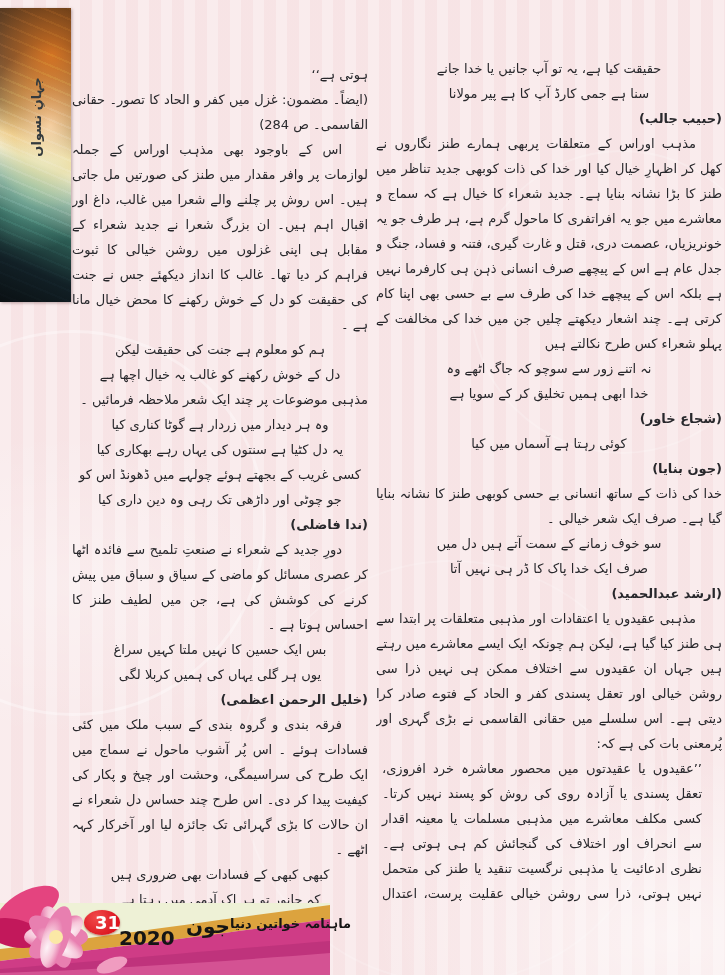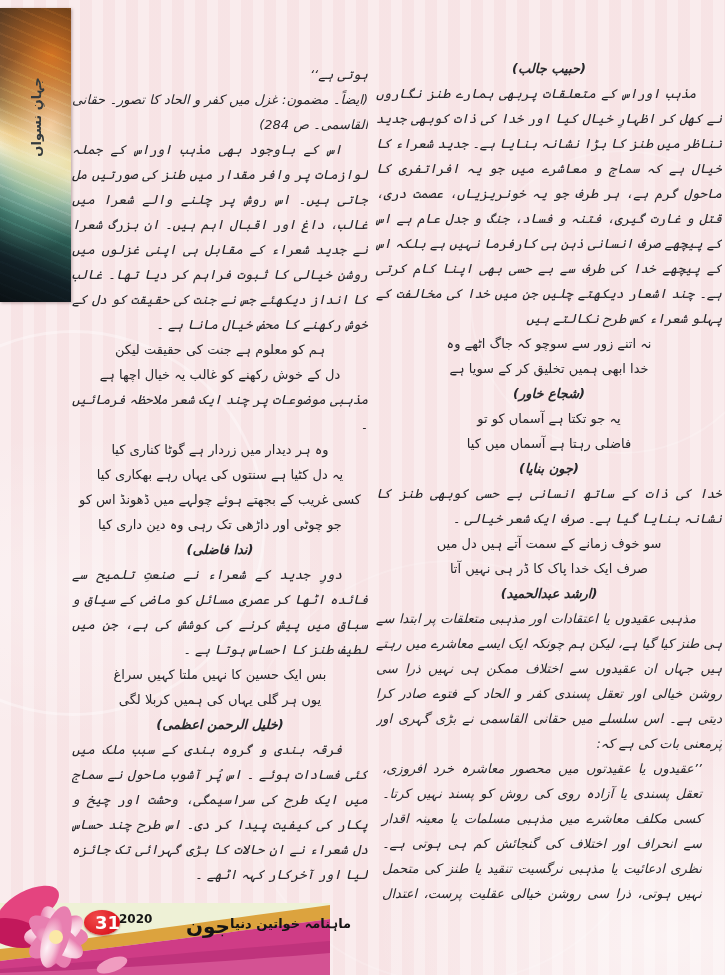--- a/index.html
+++ b/index.html
@@ -41,66 +41,69 @@
     letter-spacing:1px;z-index:2;
   }
 
   
   .col{
     position:absolute;direction:rtl;text-align:justify;
     font-size:13px;line-height:25px;overflow:hidden;
   }
   .col-right{left:376px;top:56px;width:346px;height:852px;}
   .col-left{left:72px;top:62px;width:296px;height:846px;}
-  .col p{margin:0;font-style:italic;}
+  .col p{margin:0;}
   .para{text-indent:26px;}
   .para.no-indent{text-indent:0;}
   .citation{text-indent:0;}
   .verse-line{text-align:center;}
-  .attribution{text-align:center;font-weight:bold;}
+  .attribution{text-align:right;font-weight:bold;}
   .quote{padding-right:20px;padding-left:6px;text-indent:0;}
 
   
   .footer{position:absolute;left:0;top:903px;width:330px;height:72px;z-index:5;}
   .footer .band{position:absolute;inset:0;}
   .flower{position:absolute;left:-6px;top:-18px;z-index:3;}
   .footer-badge{
     position:absolute;left:84px;top:7px;width:36px;height:25px;border-radius:50%;
     background:radial-gradient(circle at 35% 30%, #f14a4a, #dc1620 70%);
     color:#fff;font-size:18px;font-weight:bold;text-align:right;line-height:25px;
     box-shadow:0 1px 2px rgba(120,20,20,.5);z-index:4;
   }
-  .footer-year{position:absolute;left:119px;top:9px;font-size:12px;font-weight:bold;color:#151515;z-index:4;}
+  .footer-year{position:absolute;left:119px;top:23px;font-size:20px;font-weight:bold;color:#151515;z-index:4;}
   .footer-month{position:absolute;left:186px;top:11px;font-size:20px;font-weight:bold;color:#151515;z-index:4;direction:rtl;}
   .footer-name{position:absolute;left:230px;top:13px;font-size:13px;font-weight:bold;color:#151515;z-index:4;direction:rtl;white-space:nowrap;}
 </style>
 </head>
 <body>
 
 <div class="page">
 
   <div class="swirl s1"></div>
   <div class="swirl s2"></div>
   <div class="swirl s3"></div>
 
   <div class="photo-strip">
     <span class="strip-caption">جہانِ نسواں</span>
   </div>
 
   <div class="col col-right" dir="rtl" lang="ur">
+      <div class="verse">
+        <div class="verse-line">حقیقت کیا ہے، یہ تو آپ جانیں یا خدا جانے</div>
+        <div class="verse-line">سنا ہے جمی کارڈ آپ کا ہے   پیر مولانا</div>
+      </div>
       <p class="attribution">(حبیب جالب)</p>
       <p class="para">مذہب اوراس کے متعلقات پربھی ہمارے طنز نگاروں نے کھل کر اظہارِ خیال کیا اور خدا کی ذات کوبھی جدید تناظر میں طنز کا بڑا نشانہ بنایا ہے۔ جدید شعراء کا خیال ہے کہ سماج و معاشرے میں جو یہ افراتفری کا ماحول گرم ہے، ہر طرف جو یہ خونریزیاں، عصمت دری، قتل و غارت گیری، فتنہ و فساد، جنگ و جدل عام ہے اس کے پیچھے صرف انسانی ذہن ہی کارفرما نہیں ہے بلکہ اس کے پیچھے خدا کی طرف سے بے حسی بھی اپنا کام کرتی ہے۔ چند اشعار دیکھتے چلیں جن میں خدا کی مخالفت کے پہلو شعراء کس طرح نکالتے ہیں</p>
       <div class="verse">
         <div class="verse-line">نہ اتنے زور سے سوچو کہ جاگ اٹھے وہ</div>
         <div class="verse-line">خدا ابھی ہمیں تخلیق کر کے سویا ہے</div>
       </div>
       <p class="attribution">(شجاع خاور)</p>
       <div class="verse">
-        <div class="verse-line">یہ جو تکتا ہے آسماں کو تو</div>
-        <div class="verse-line">فاضلی رہتا ہے آسماں میں کیا</div>
+        <div class="verse-line">کوئی رہتا ہے آسماں میں کیا</div>
       </div>
       <p class="attribution">(جون بنایا)</p>
       <p class="para no-indent">خدا کی ذات کے ساتھ انسانی بے حسی کوبھی طنز کا نشانہ بنایا گیا ہے۔ صرف ایک شعر خیالی ۔</p>
       <div class="verse">
         <div class="verse-line">سو خوف زمانے کے سمت آتے ہیں دل میں</div>
         <div class="verse-line">صرف ایک خدا پاک کا ڈر ہی نہیں آتا</div>
       </div>
       <p class="attribution">(ارشد عبدالحمید)</p>
       <p class="para">مذہبی عقیدوں یا اعتقادات اور مذہبی متعلقات پر ابتدا سے ہی طنز کیا گیا ہے، لیکن ہم چونکہ ایک ایسے معاشرے میں رہتے ہیں جہاں ان عقیدوں سے اختلاف ممکن ہی نہیں ذرا سی روشن خیالی اور تعقل پسندی کفر و الحاد کے فتوے صادر کرا دیتی ہے۔ اس سلسلے میں حقانی القاسمی نے بڑی گہری اور پُرمعنی بات کی ہے کہ:</p>
       <p class="quote">’’عقیدوں یا عقیدتوں میں محصور معاشرہ خرد افروزی، تعقل پسندی یا آزادہ روی کی روش کو پسند نہیں کرتا۔ کسی مکلف معاشرے میں مذہبی مسلمات یا معینہ اقدار سے انحراف اور اختلاف کی گنجائش کم ہی ہوتی ہے۔ نظری ادعائیت یا مذہبی نرگسیت تنقید یا طنز کی متحمل نہیں ہوتی، ذرا سی روشن خیالی عقلیت پرست، اعتدال پسندی کے اتہام کے لیے کافی</p>
@@ -121,20 +124,24 @@
         <div class="verse-line">جو چوٹی اور داڑھی تک رہی وہ دین داری کیا</div>
       </div>
       <p class="attribution">(ندا فاضلی)</p>
       <p class="para">دورِ جدید کے شعراء نے صنعتِ تلمیح سے فائدہ اٹھا کر عصری مسائل کو ماضی کے سیاق و سباق میں پیش کرنے کی کوشش کی ہے، جن میں لطیف طنز کا احساس ہوتا ہے ۔</p>
       <div class="verse">
         <div class="verse-line">بس ایک حسین کا نہیں ملتا کہیں سراغ</div>
         <div class="verse-line">یوں ہر گلی یہاں کی ہمیں کربلا لگی</div>
       </div>
       <p class="attribution">(خلیل الرحمن اعظمی)</p>
       <p class="para">فرقہ بندی و گروہ بندی کے سبب ملک میں کئی فسادات ہوئے ۔ اس پُر آشوب ماحول نے سماج میں ایک طرح کی سراسیمگی، وحشت اور چیخ و پکار کی کیفیت پیدا کر دی۔ اس طرح چند حساس دل شعراء نے ان حالات کا بڑی گہرائی تک جائزہ لیا اور آخرکار کہہ اٹھے ۔</p>
+      <div class="verse">
+        <div class="verse-line">کبھی کبھی کے فسادات بھی ضروری ہیں</div>
+        <div class="verse-line">کہ جانور تو ہر اک آدمی میں رہتا ہے</div>
+      </div>
     </div>
 
   <div class="footer">
     <svg class="band" width="330" height="72" viewBox="0 0 330 72" aria-hidden="true">
       <rect x="0" y="0" width="330" height="72" fill="#eef1d6"></rect>
       <path d="M0,46 C90,36 210,18 330,2 L330,16 C210,32 90,48 0,58 Z" fill="#dca33e"></path>
       <path d="M0,58 C90,48 210,32 330,16 L330,72 L0,72 Z" fill="#cf3c86"></path>
       <path d="M0,66 C80,60 180,50 330,38 L330,72 L0,72 Z" fill="#b93078" opacity="0.75"></path>
       <path d="M0,70 C110,66 230,58 330,50 L330,72 L0,72 Z" fill="#e66ca6" opacity="0.55"></path>
     </svg>

